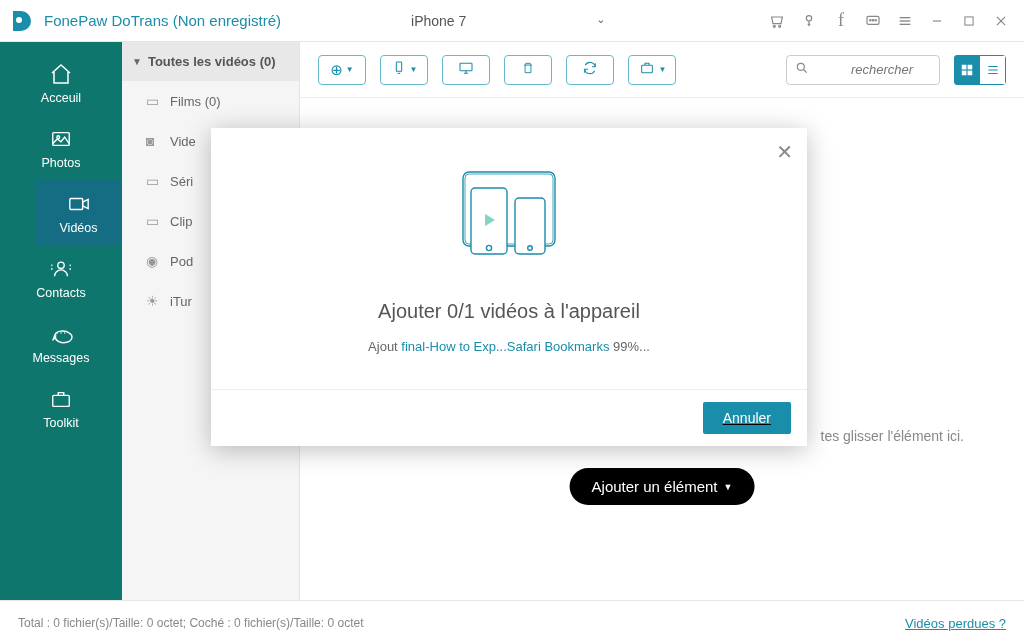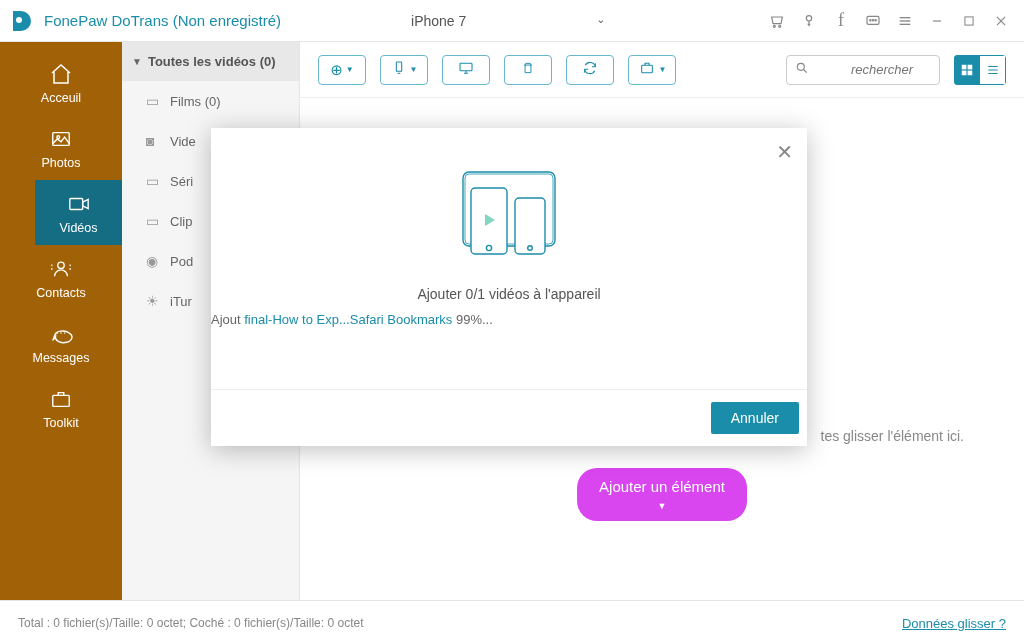--- a/index.html
+++ b/index.html
@@ -12,21 +12,21 @@
 .app-title { color: #1a8daa; font-size: 15px; flex: 0 0 auto; padding-left: 2px; }
 .device-selector { display: flex; gap: 10px; margin-left: 120px; }
 .device-selector .apple-icon { font-size: 16px; color: #444; }
 .device-name { font-size: 14px; color: #555; }
 .device-arrow { margin-left: 120px; color: #666; font-size: 11px; }
 .title-right { margin-left: auto; display: flex; align-items: center; gap: 14px; padding-right: 14px; }
 .title-right .ticon { color: #888; font-size: 16px; cursor: pointer; display: inline-flex; align-items: center; justify-content: center; width: 18px; height: 18px; }
 
 
 .main { display: flex; height: 558px; }
-.sidebar { width: 122px; background: #a16207; display: flex; flex-direction: column; padding-top: 8px; }
+.sidebar { width: 122px; background: #0f766e; display: flex; flex-direction: column; padding-top: 8px; }
 .sidebar-item { display: flex; flex-direction: column; align-items: center; justify-content: center; color: #fff; padding: 12px 0 10px; cursor: pointer; font-size: 12px; gap: 5px; }
 .sidebar-item.active { background: #156d84; margin-left: 35px; }
 .sidebar-item .sicon { width: 28px; height: 24px; display: flex; align-items: center; justify-content: center; }
 .sidebar-item svg { stroke: #fff; fill: none; stroke-width: 1.5; }
 .sidebar-item span { font-size: 12.5px; }
 
 
 .category { width: 178px; background: #f5f5f5; border-right: 1px solid #e5e5e5; }
 .cat-header { display: flex; align-items: center; padding: 12px 10px; background: #e8e8e8; font-size: 13px; color: #555; font-weight: 600; cursor: pointer; }
 .cat-header .tri { margin-right: 6px; font-size: 10px; color: #666; }
@@ -43,35 +43,35 @@
 .search-box { display: flex; align-items: center; border: 1px solid #ccc; border-radius: 4px; height: 30px; padding: 0 8px; gap: 6px; }
 .search-box input { border: none; outline: none; font-size: 13px; width: 80px; font-style: italic; color: #a16207; margin-left: 36px; }
 .search-box .sicon { color: #888; }
 .view-toggle { display: flex; height: 30px; border-radius: 4px; overflow: hidden; }
 .view-toggle .vt { width: 26px; display: flex; align-items: center; justify-content: center; border: 1px solid #1a8daa; font-size: 13px; cursor: pointer; }
 .view-toggle .vt.active { background: #1a8daa; color: #fff; }
 .view-toggle .vt.inactive { background: #fff; color: #1a8daa; border-left: none; }
 
 .content-body { flex: 1; position: relative; display: flex; flex-direction: column; align-items: center; justify-content: center; }
 .drop-hint { color: #888; font-size: 14px; position: absolute; top: 330px; right: 60px; }
-.add-btn { background: #d946ef; color: #fff; border: none; border-radius: 20px; padding: 10px 22px; font-size: 15px; cursor: pointer; display: flex; align-items: center; gap: 6px; position: absolute; top: 370px; left: 50%; transform: translateX(-50%); flex-direction: column; }
+.add-btn { background: #000000; color: #fff; border: none; border-radius: 20px; padding: 10px 22px; font-size: 15px; cursor: pointer; display: flex; align-items: center; gap: 6px; position: absolute; top: 370px; left: 50%; transform: translateX(-50%); }
 .add-btn .tri { font-size: 9px; }
 
 
 .footer { height: 45px; border-top: 1px solid #e5e5e5; display: flex; align-items: center; padding: 0 18px; font-size: 12px; color: #888; }
 .footer .lost-link { margin-left: auto; color: #1a8daa; text-decoration: underline; cursor: pointer; font-size: 13px; }
 
 
 .modal-overlay { position: absolute; top: 128px; left: 211px; width: 596px; height: 318px; background: #fff; box-shadow: 0 4px 24px rgba(0,0,0,0.25); z-index: 100; display: flex; flex-direction: column; }
 .modal-close { position: absolute; top: 12px; right: 14px; color: #888; font-size: 20px; cursor: pointer; background: none; border: none; }
 .modal-graphic { margin: 36px auto 4px; width: 160px; height: 110px; display: flex; align-items: center; justify-content: center; }
-.modal-title { text-align: center; font-size: 14px; color: #555; margin-top: 8px; }
-.modal-progress { text-align: left; font-size: 13px; color: #666; margin-top: 10px; }
+.modal-title { text-align: center; font-size: 20px; color: #555; margin-top: 22px; }
+.modal-progress { text-align: center; font-size: 13px; color: #666; margin-top: 16px; }
 .modal-progress .file-link { color: #1a8daa; }
-.modal-footer { margin-top: auto; border-top: 1px solid #eee; padding: 12px 8px; display: flex; justify-content: flex-end; }
+.modal-footer { margin-top: auto; border-top: 1px solid #eee; padding: 12px 16px; display: flex; justify-content: flex-end; text-decoration: underline; }
 .cancel-btn { background: #1a8daa; color: #fff; border: none; padding: 8px 20px; font-size: 14px; border-radius: 2px; cursor: pointer; }
 </style>
 </head>
 <body>
 
 <div class="title-bar">
   <div class="logo">
     <svg viewBox="0 0 24 24">
         <path d="M4 2 L4 22 L12 22 A10 10 0 0 0 12 2 Z" fill="#1a8daa"></path>
         <circle cx="10" cy="11" r="3" fill="#fff"></circle>
@@ -296,21 +296,21 @@
       <button class="add-btn">
         <span>Ajouter un élément</span>
         <span class="tri">▼</span>
       </button>
     </div>
   </div>
 </div>
 
 <div class="footer">
   <span>Total : 0 fichier(s)/Taille: 0 octet; Coché : 0 fichier(s)/Taille: 0 octet</span>
-  <a class="lost-link">Données glisser ?</a>
+  <a class="lost-link">Vidéos perdues ?</a>
 </div>
 
 <div class="modal-overlay">
   <button class="modal-close">✕</button>
   <div class="modal-graphic">
     <svg width="160" height="110" viewBox="0 0 160 110" fill="none" stroke="#1a8daa" stroke-width="1.4">
       <rect x="34" y="8" width="92" height="74" rx="6"></rect>
       <rect x="36" y="10" width="88" height="70" rx="4" stroke-width="0.8"></rect>
       <rect x="42" y="24" width="36" height="66" rx="4" fill="#fff"></rect>
       <circle cx="60" cy="84" r="2.6"></circle>

